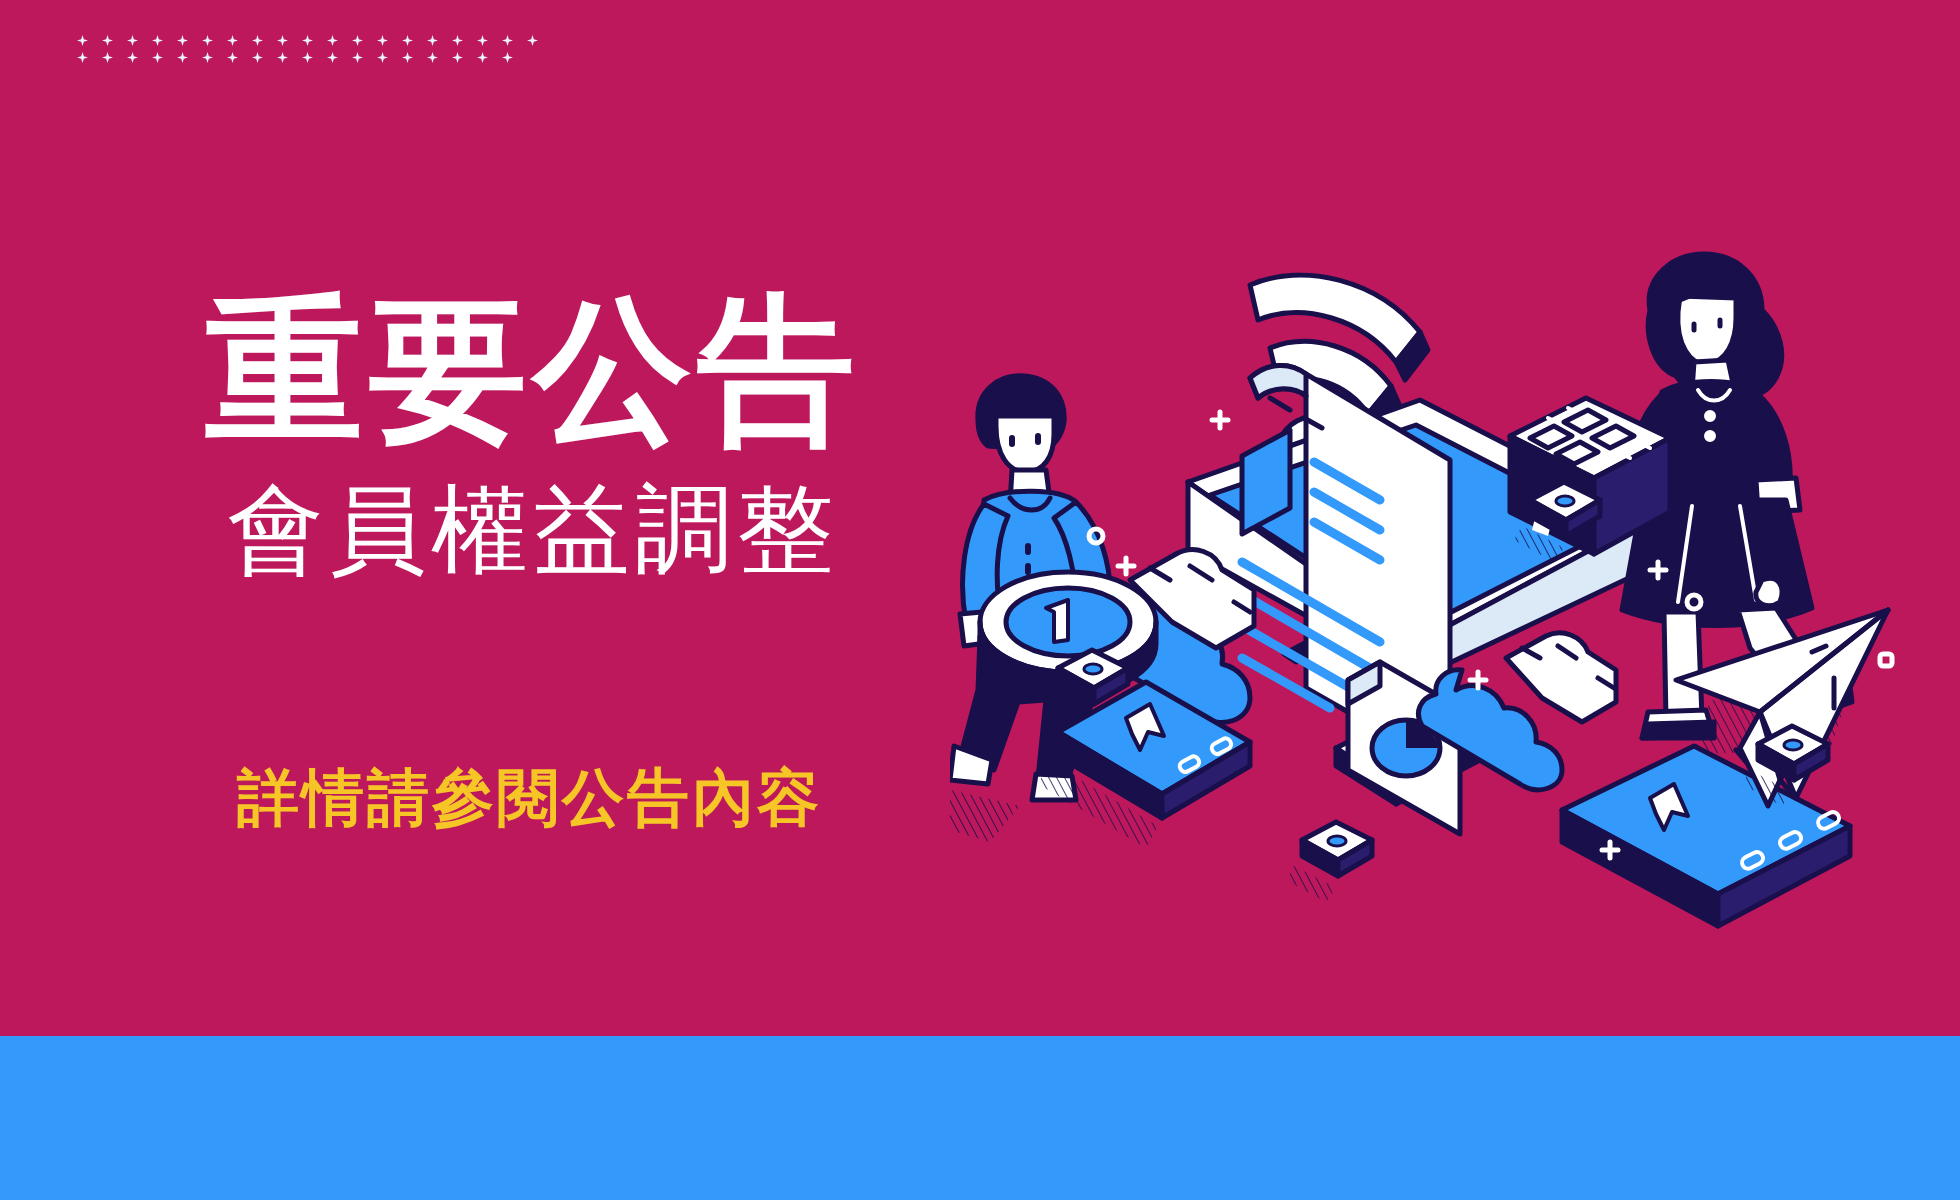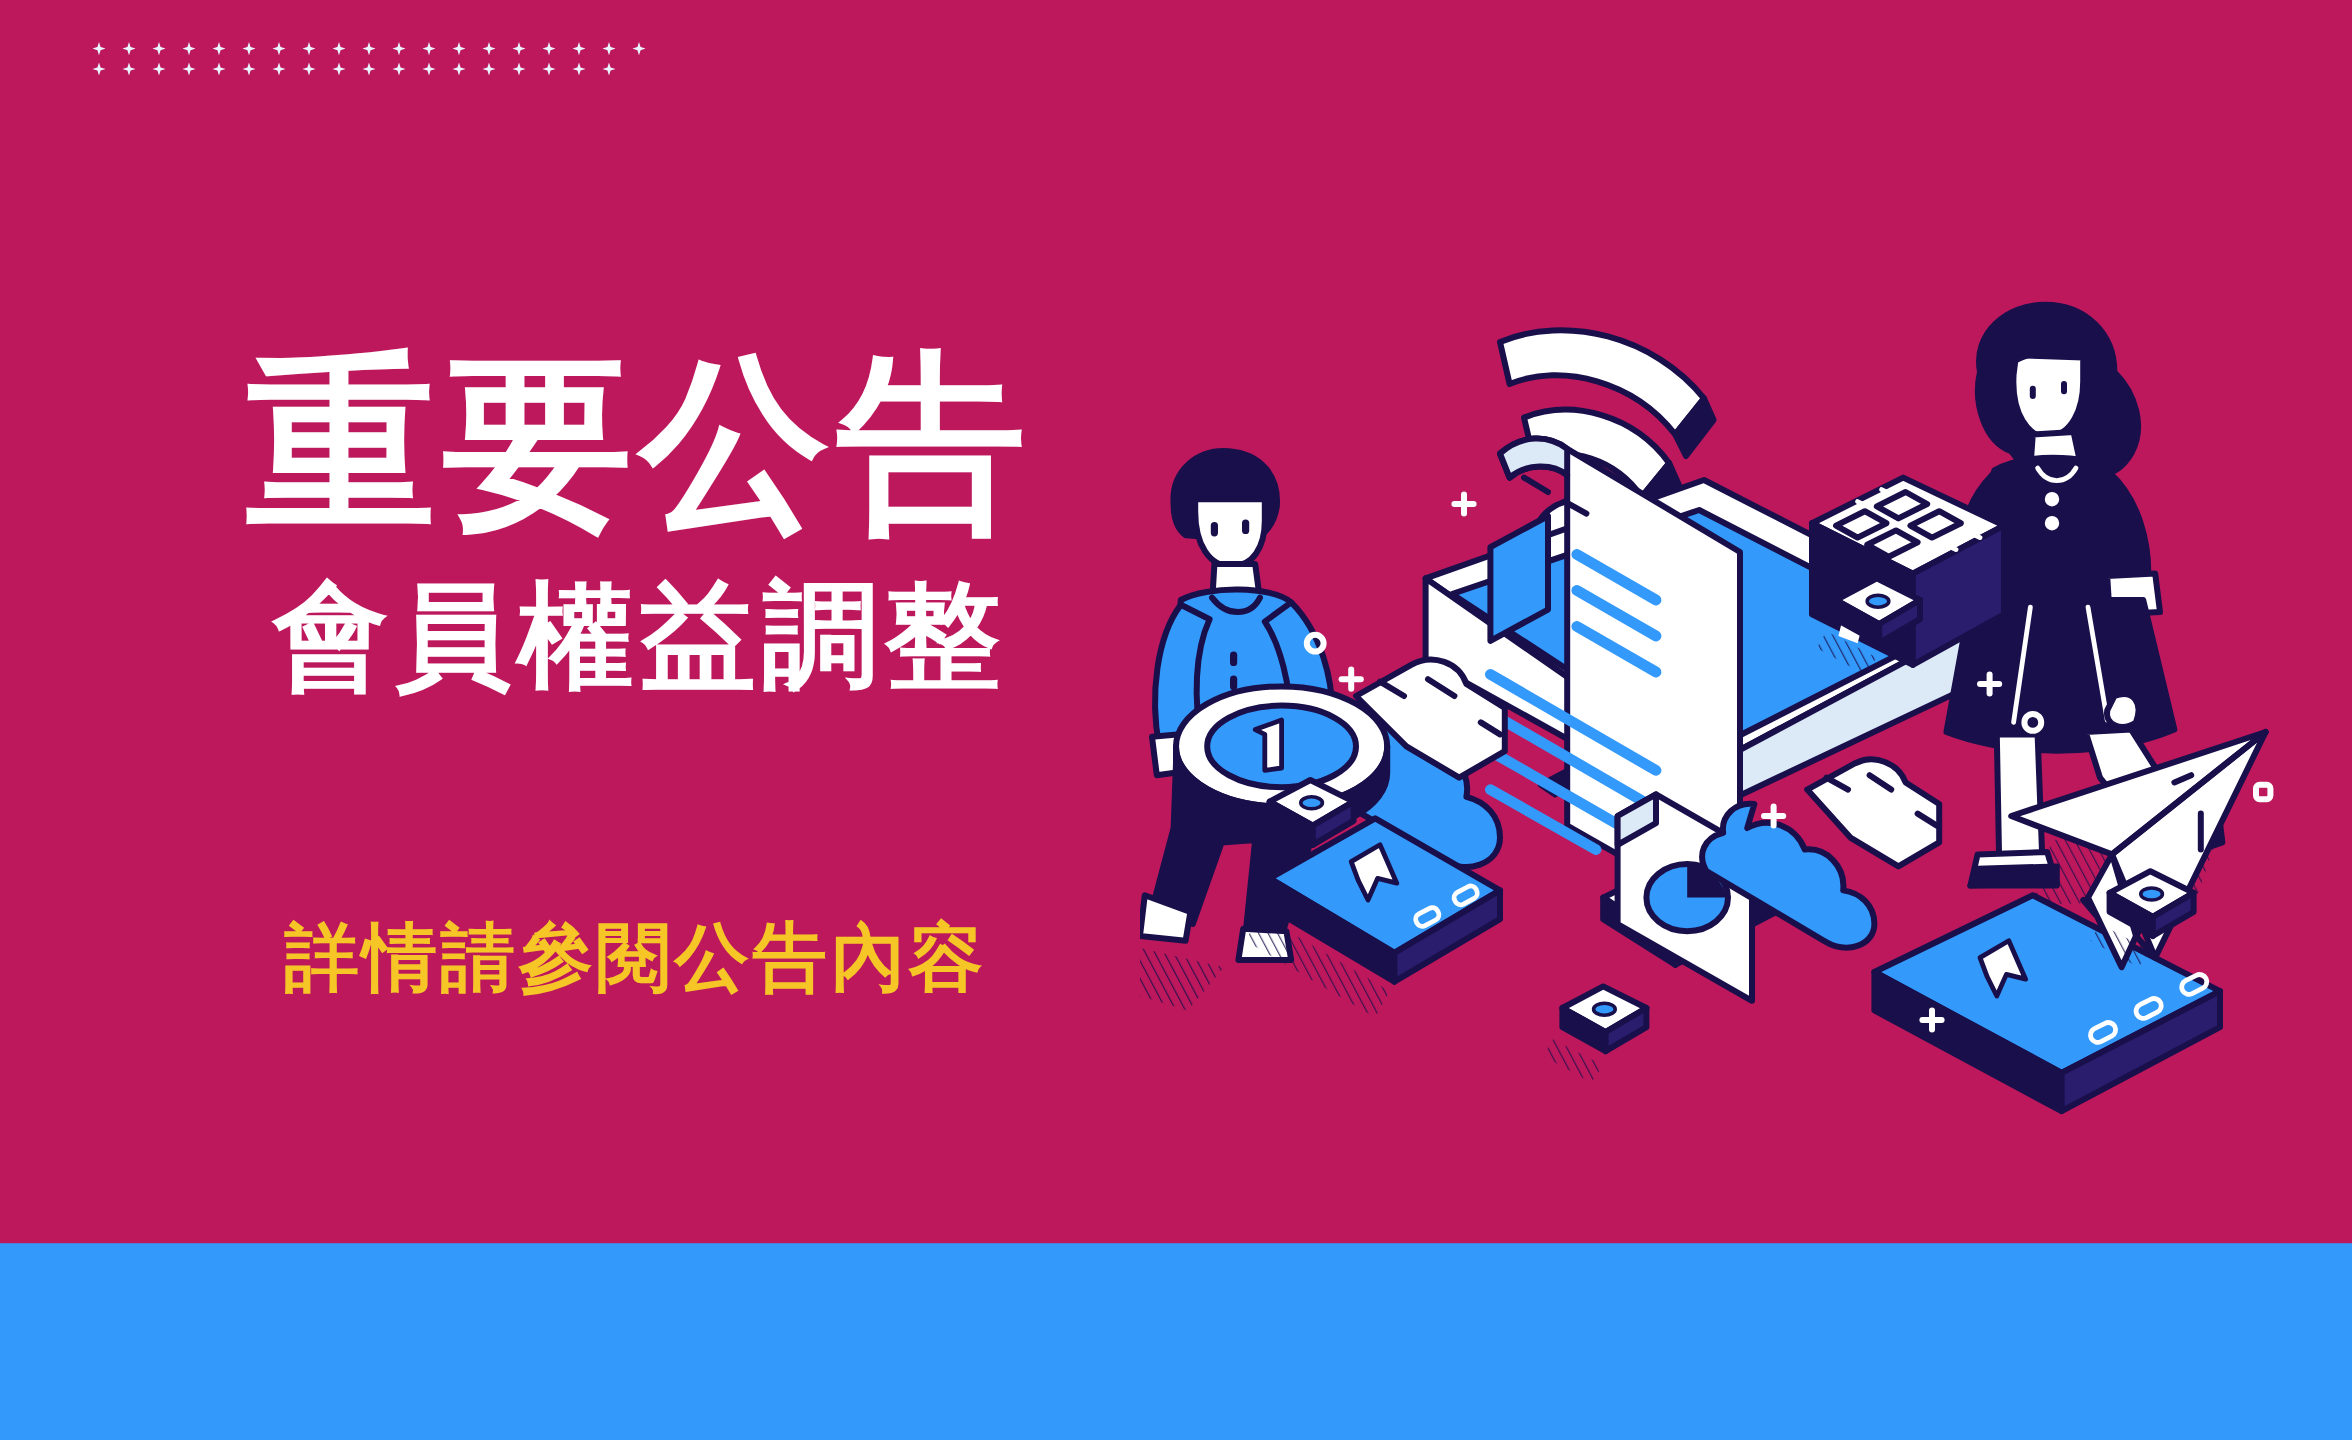--- a/index.html
+++ b/index.html
@@ -40,21 +40,21 @@
     font-size:158px;
     line-height:1.02;
     font-weight:700;
     letter-spacing:6px;
     white-space:nowrap;
   }
   #subhead {
     color:#FFFFFF;
     font-size:97px;
     line-height:1.18;
-    font-weight:700;
+    font-weight:400;
     letter-spacing:5px;
     margin-top:22px;
     margin-left:22px;
     white-space:nowrap;
   }
   #note {
     color:#F6C627;
     font-size:62px;
     font-weight:700;
     letter-spacing:3px;

